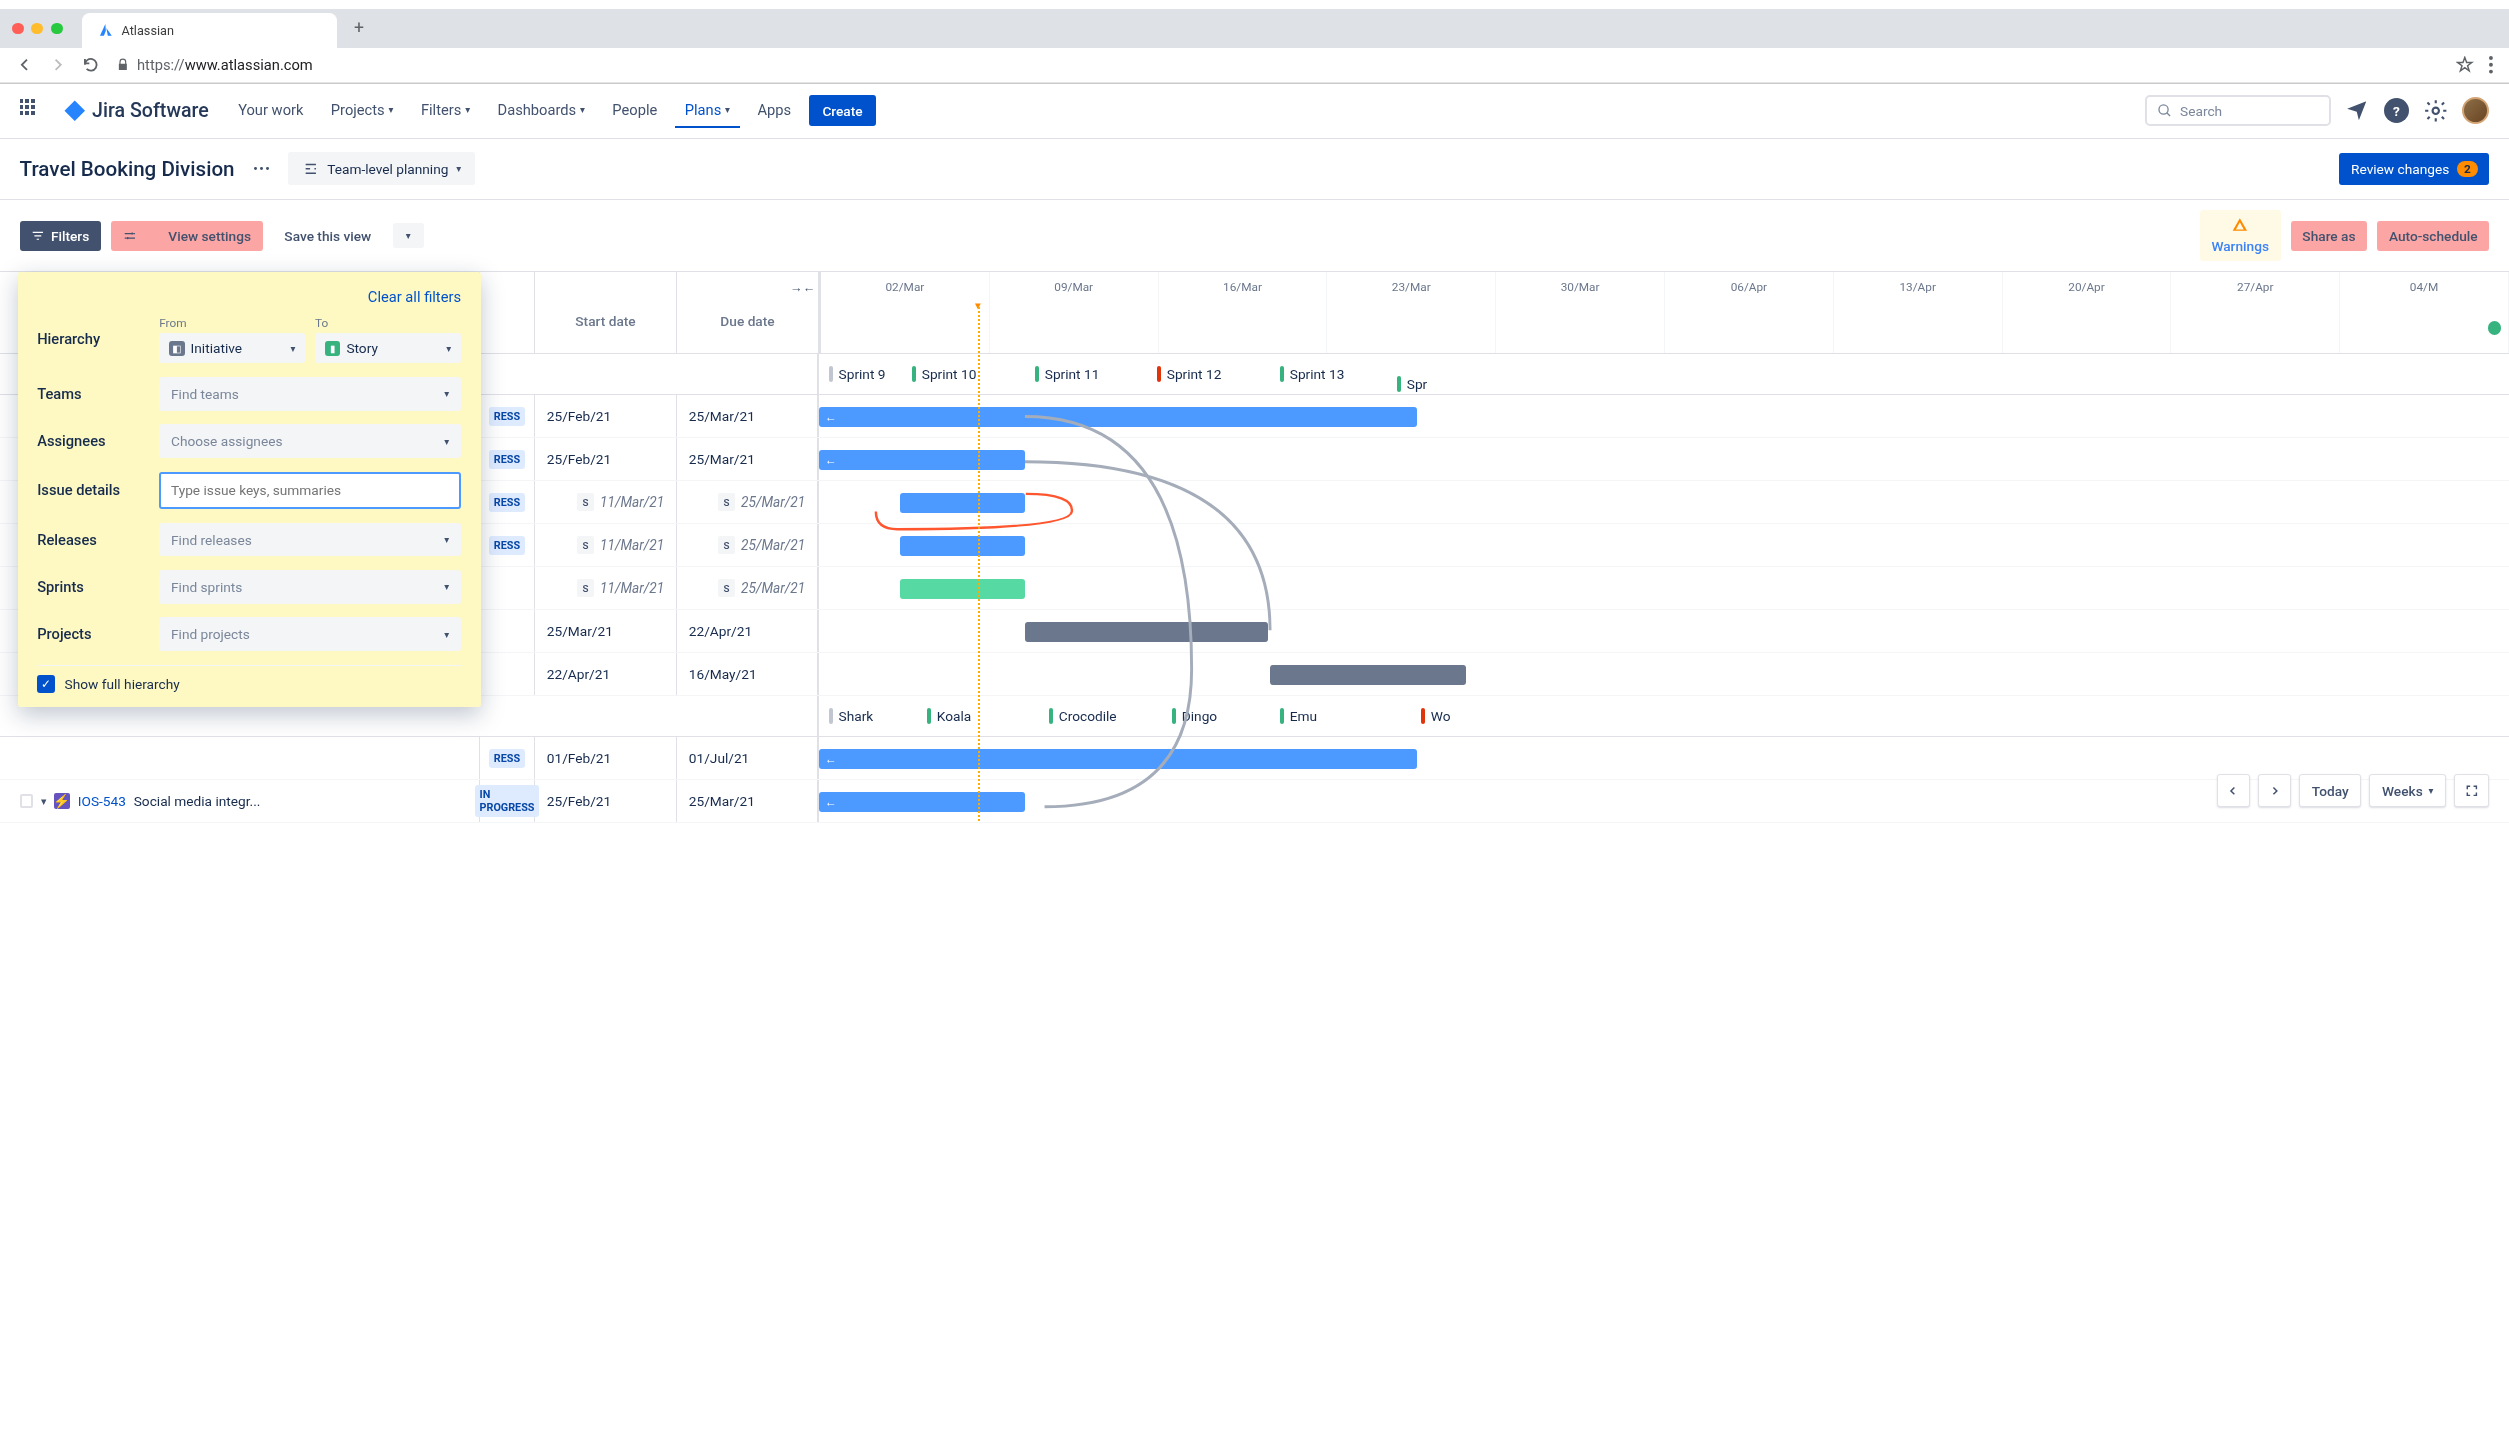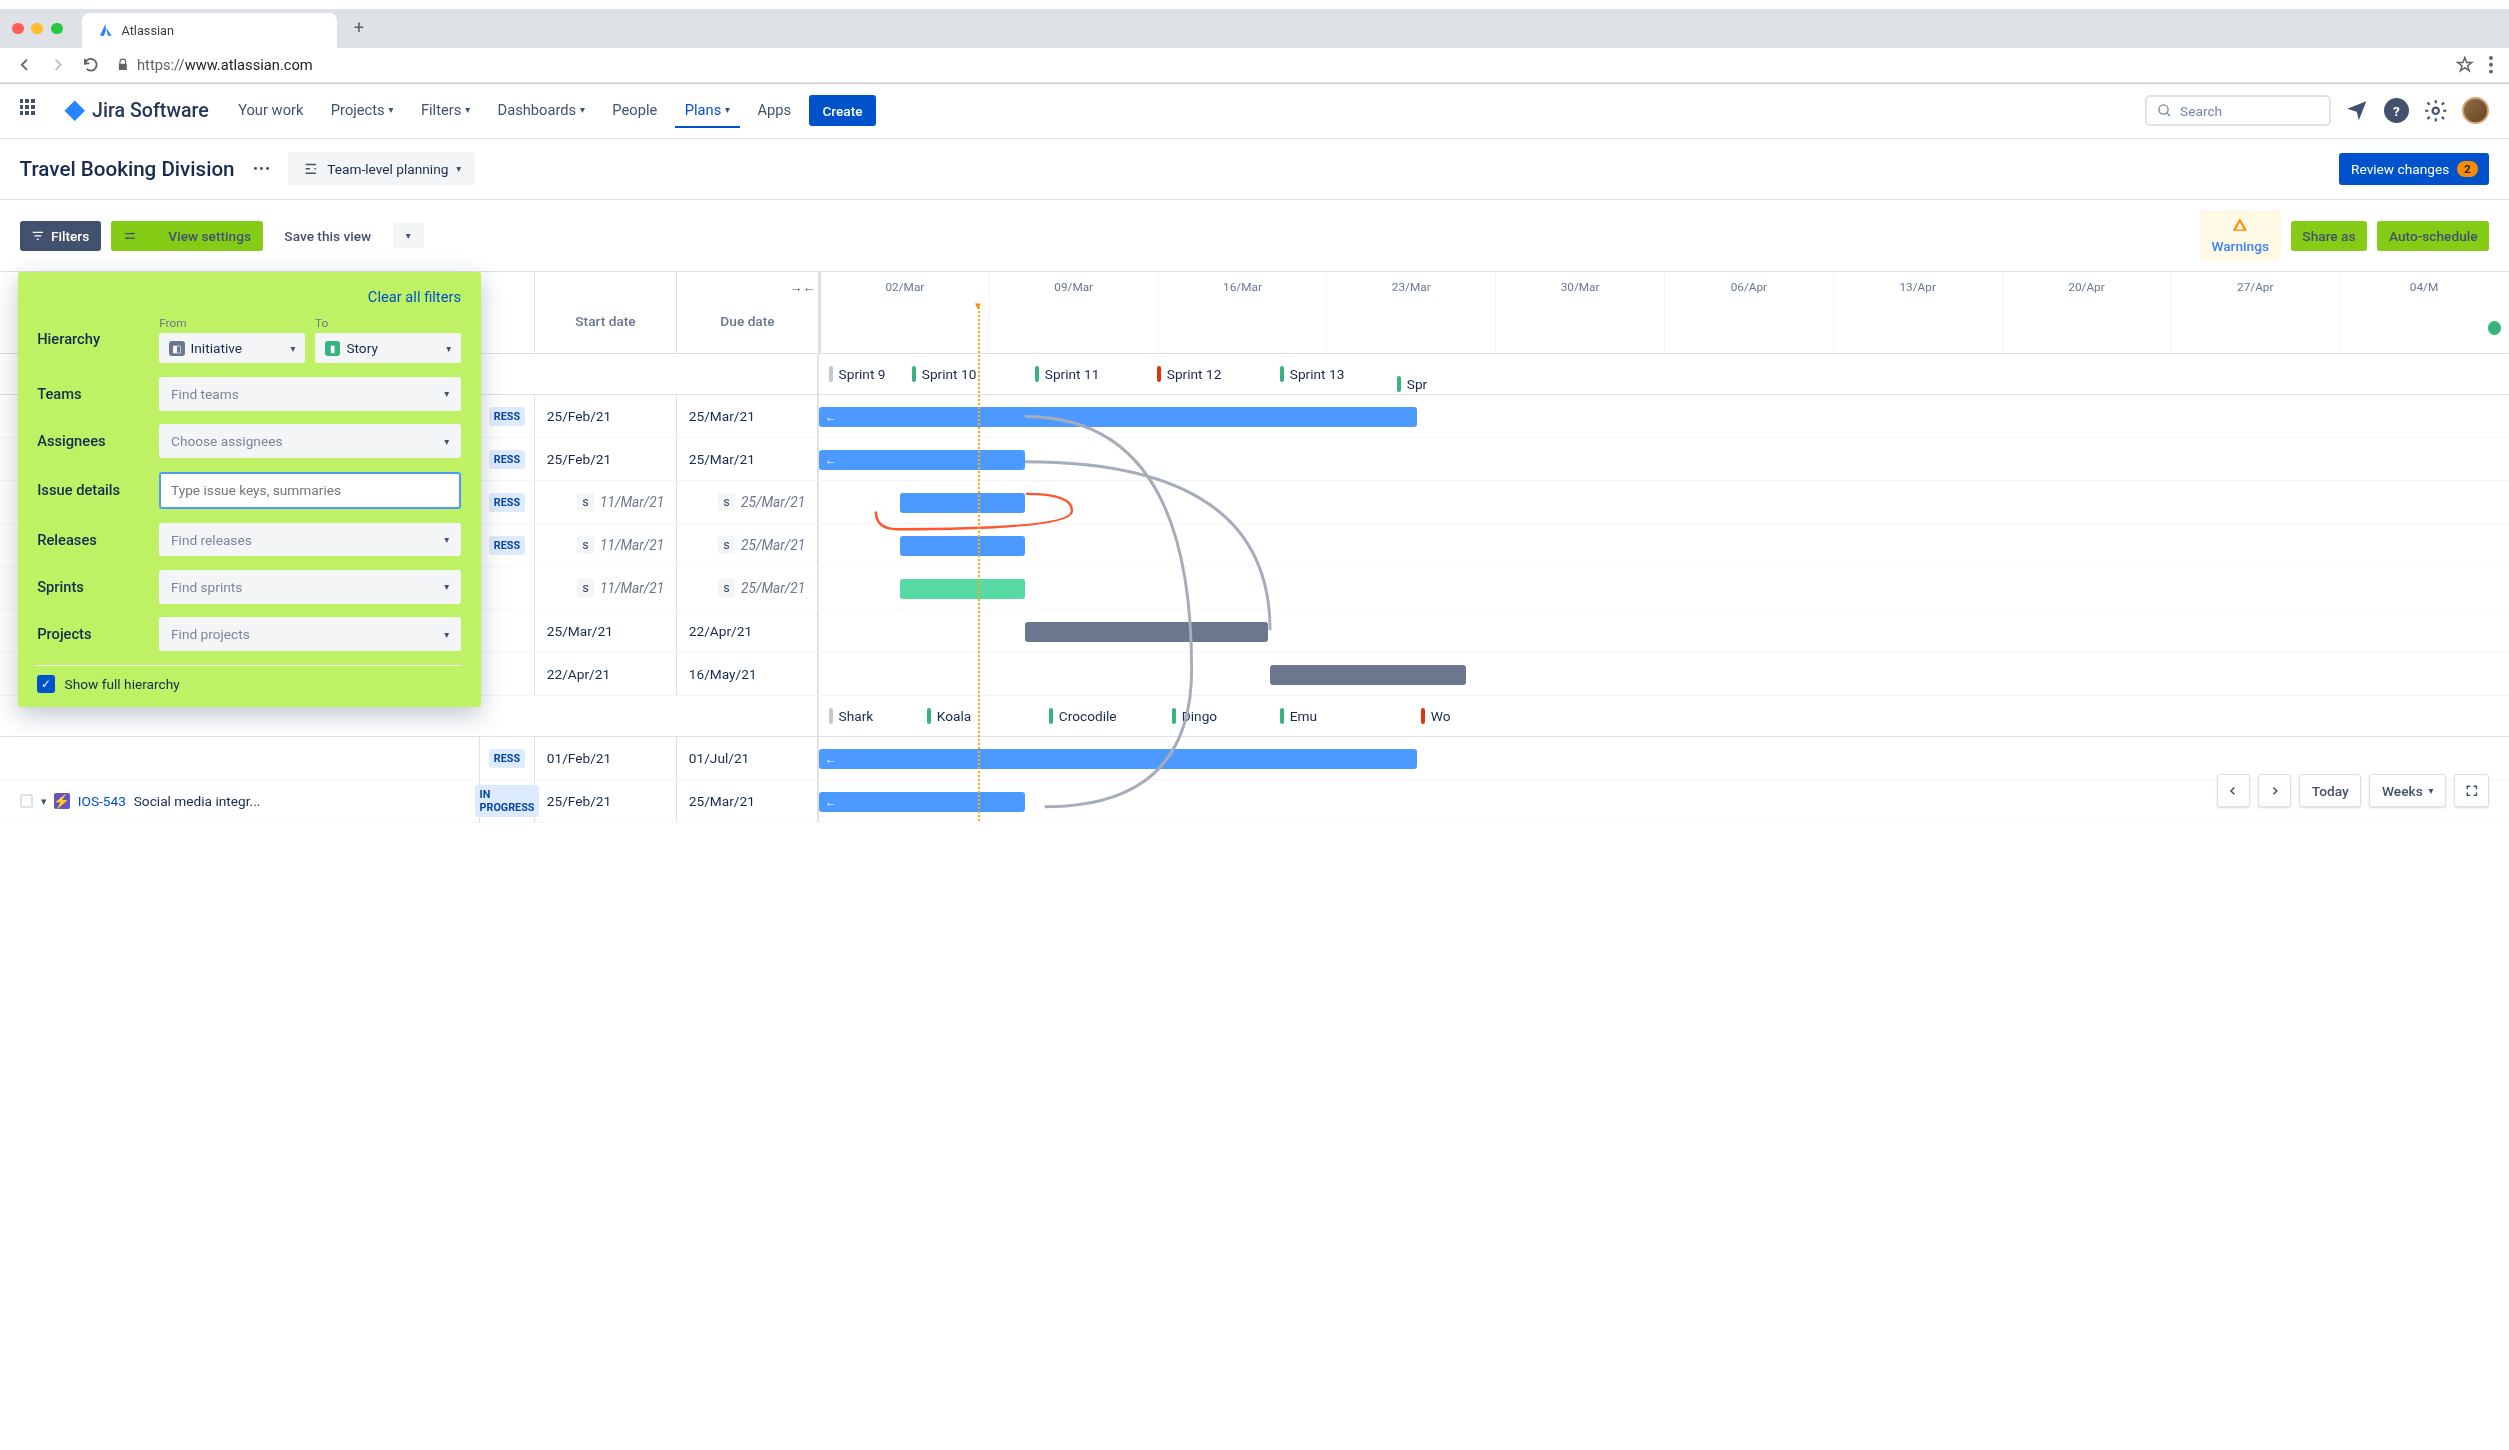--- a/index.html
+++ b/index.html
@@ -45,28 +45,28 @@
 .meatball { display: flex; gap: 2.9px; cursor: pointer; padding: 3.9px; }
 .meatball span { width: 2.9px; height: 2.9px; background: #42526e; border-radius: 50%; }
 .plan-selector { display: flex; align-items: center; gap: 7.8px; background: #f4f5f7; padding: 7.8px 13.7px; border-radius: 2.9px; cursor: pointer; }
 .review-btn { margin-left: auto; background: #0052cc; color: #fff; padding: 7.8px 11.8px; border-radius: 2.9px; display: flex; align-items: center; gap: 7.8px; cursor: pointer; }
 .review-badge { background: #ff8b00; color: #172b4d; font-weight: 700; padding: 1px 6.9px; border-radius: 9.8px; font-size: 11.8px; }
 
 
 .toolbar { display: flex; align-items: center; padding: 9.8px 19.6px; gap: 9.8px; border-bottom: 1px solid #dfe1e6; }
 .tb-btn { display: flex; align-items: center; gap: 5.9px; padding: 6.9px 11.8px; border-radius: 2.9px; cursor: pointer; color: #42526e; font-weight: 500; }
 .tb-btn.dark { background: #42526e; color: #fff; }
-.tb-btn.light { background: #84cc16; gap: 32px; }
+.tb-btn.light { background: #fca5a5; gap: 32px; }
 .tb-btn.warn { background: #fffae6; color: #3b82f6; flex-direction: column; }
 .tb-split { width: 31px; background: #f4f5f7; display: flex; align-items: center; justify-content: center; border-radius: 2.9px; padding: 6.9px 0; cursor: pointer; }
 .tb-spacer { flex: 1; }
 
 
 .content { position: relative; display: flex; }
-.filter-panel { position: absolute; left: 17.6px; top: 0; width: 463px; background: #bef264; box-shadow: 0 7.8px 23.5px rgba(9,30,66,0.25); border-radius: 2.9px; z-index: 100; padding: 15.7px 19.6px 13.7px; }
+.filter-panel { position: absolute; left: 17.6px; top: 0; width: 463px; background: #fef9c3; box-shadow: 0 7.8px 23.5px rgba(9,30,66,0.25); border-radius: 2.9px; z-index: 100; padding: 15.7px 19.6px 13.7px; }
 .clear-filters { text-align: right; color: #0052cc; font-size: 14.7px; cursor: pointer; margin-bottom: 9.8px; }
 .filter-row { display: flex; align-items: center; margin-bottom: 13.7px; }
 .filter-label { width: 122px; font-size: 14.7px; color: #172b4d; font-weight: 500; }
 .filter-control { flex: 1; }
 .fc-select { display: flex; align-items: center; justify-content: space-between; background: #f4f5f7; border-radius: 2.9px; padding: 8.8px 11.8px; color: #7a869a; cursor: pointer; }
 .fc-input { width: 100%; border: 2px solid #4c9aff; border-radius: 2.9px; padding: 8.8px 9.8px; font-size: 13.7px; outline: none; }
 .hier-group { display: flex; gap: 9.8px; }
 .hier-col { flex: 1; }
 .hier-lbl { font-size: 11.8px; color: #6b778c; margin-bottom: 3.9px; }
 .hier-sel { display: flex; align-items: center; gap: 5.9px; background: #f4f5f7; padding: 6.9px 9.8px; border-radius: 2.9px; cursor: pointer; }

